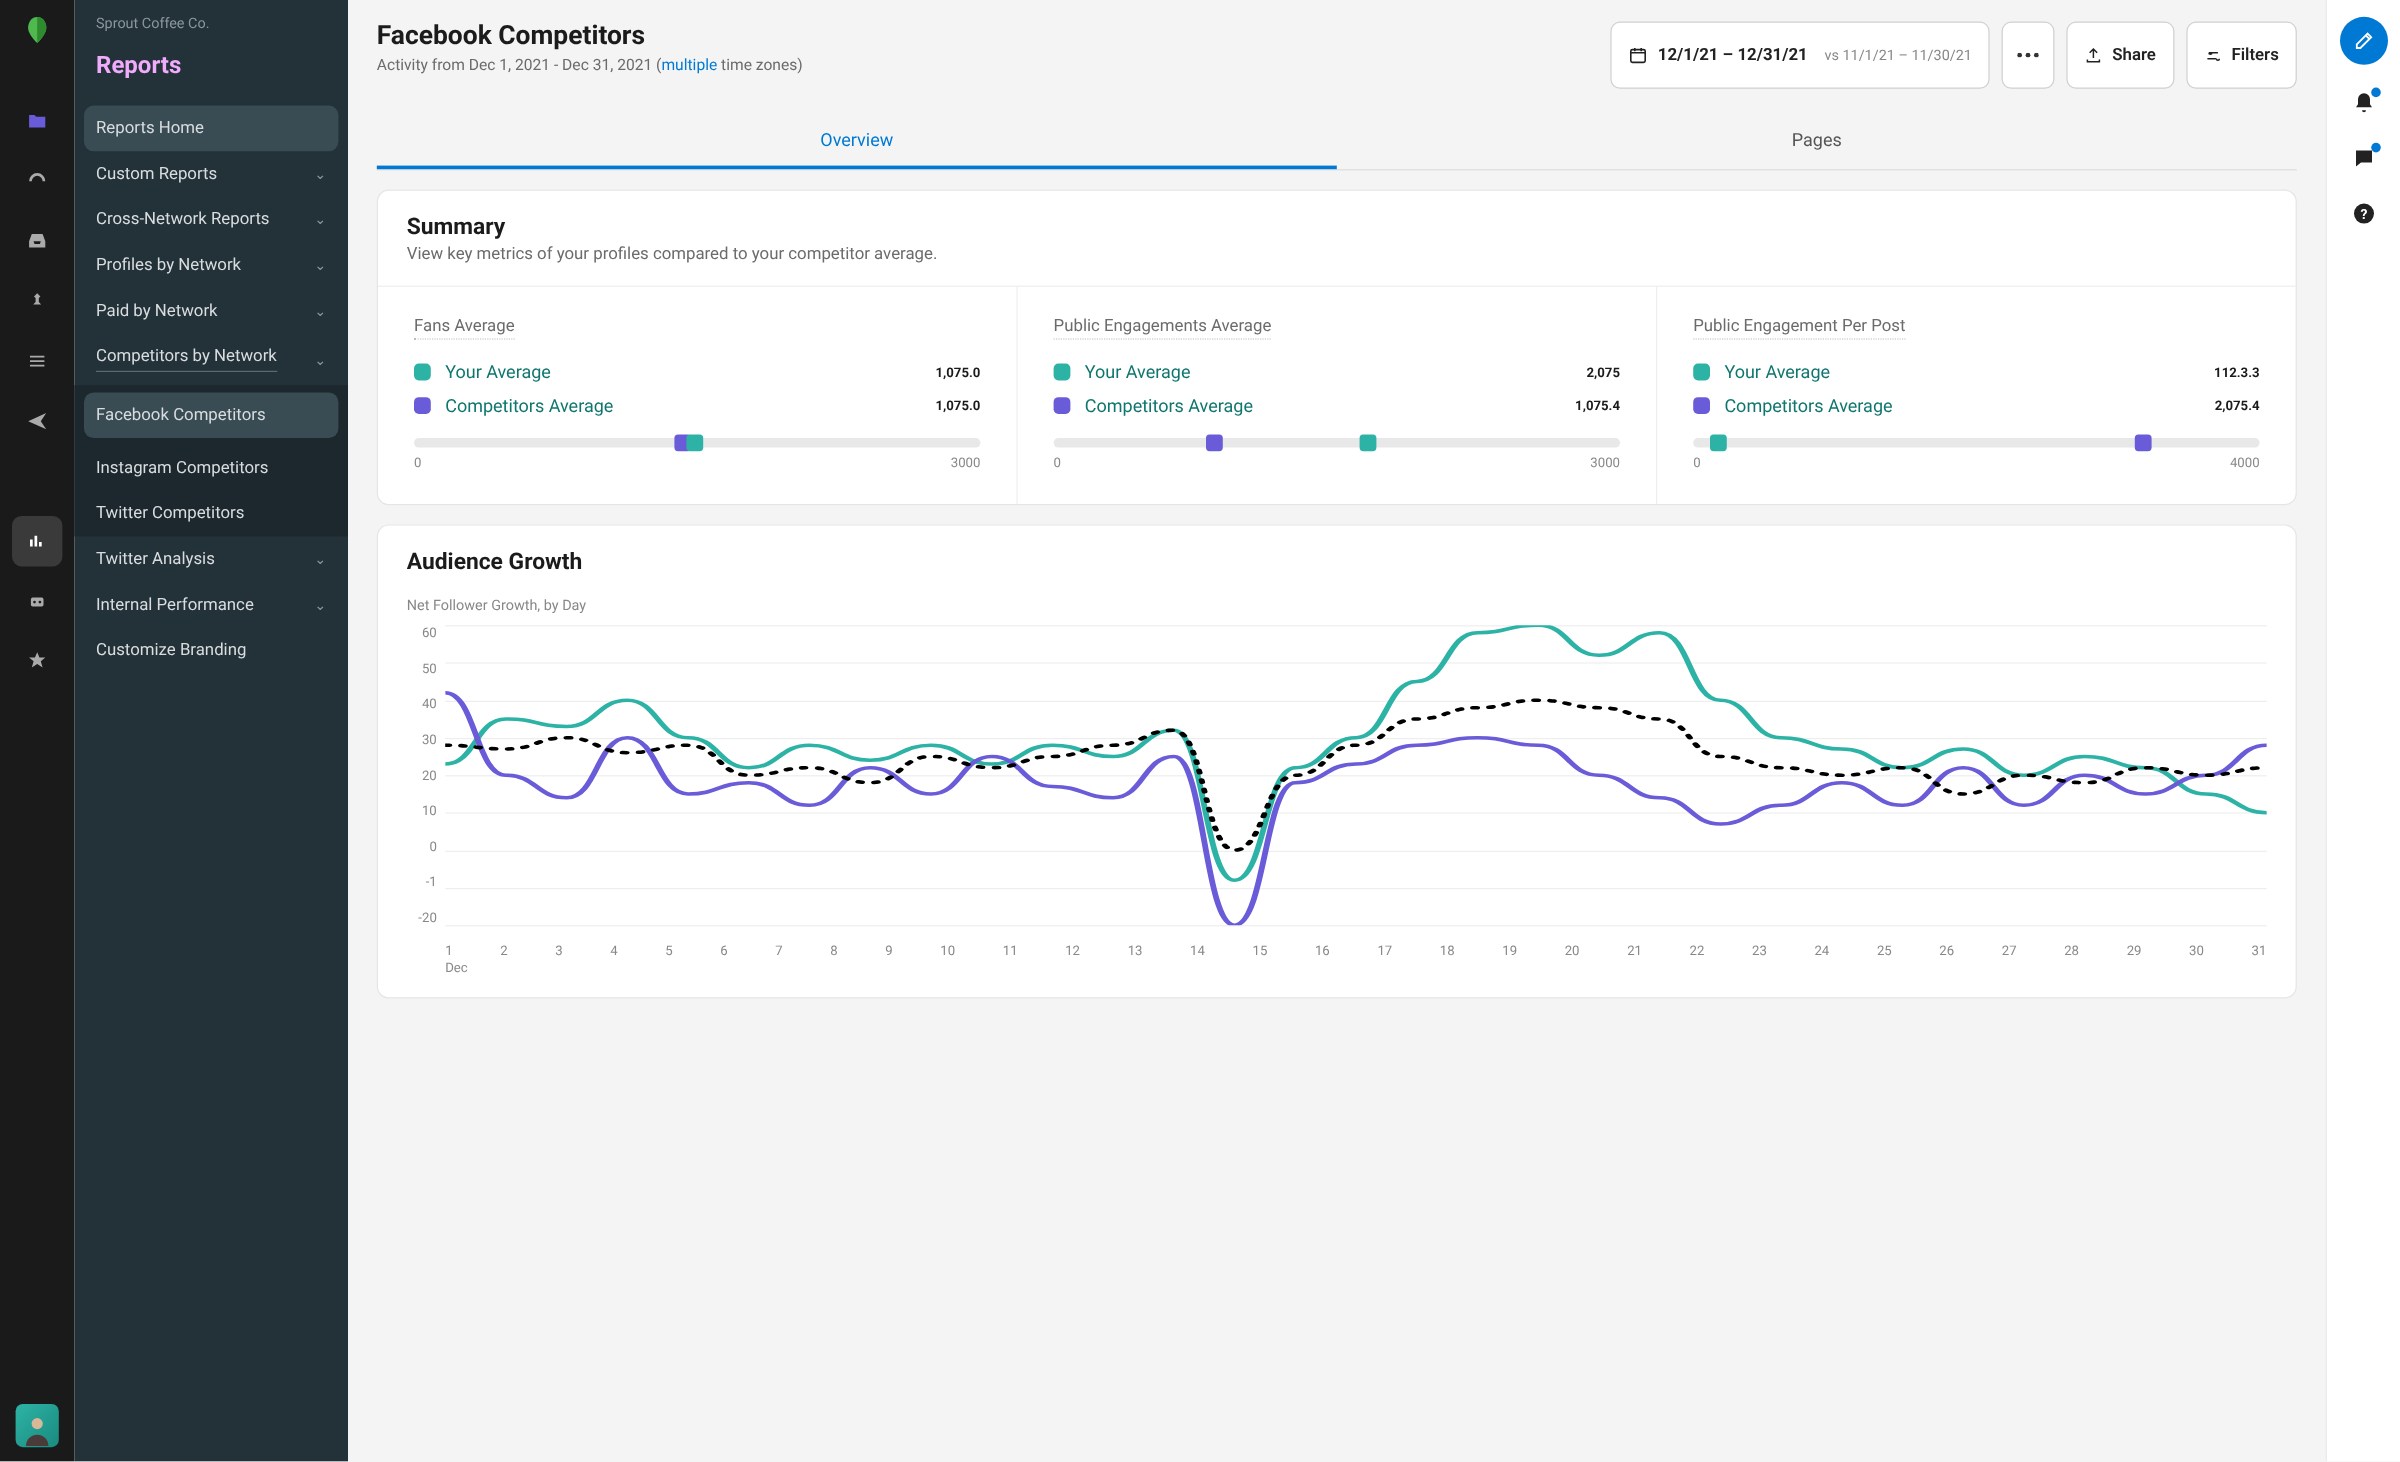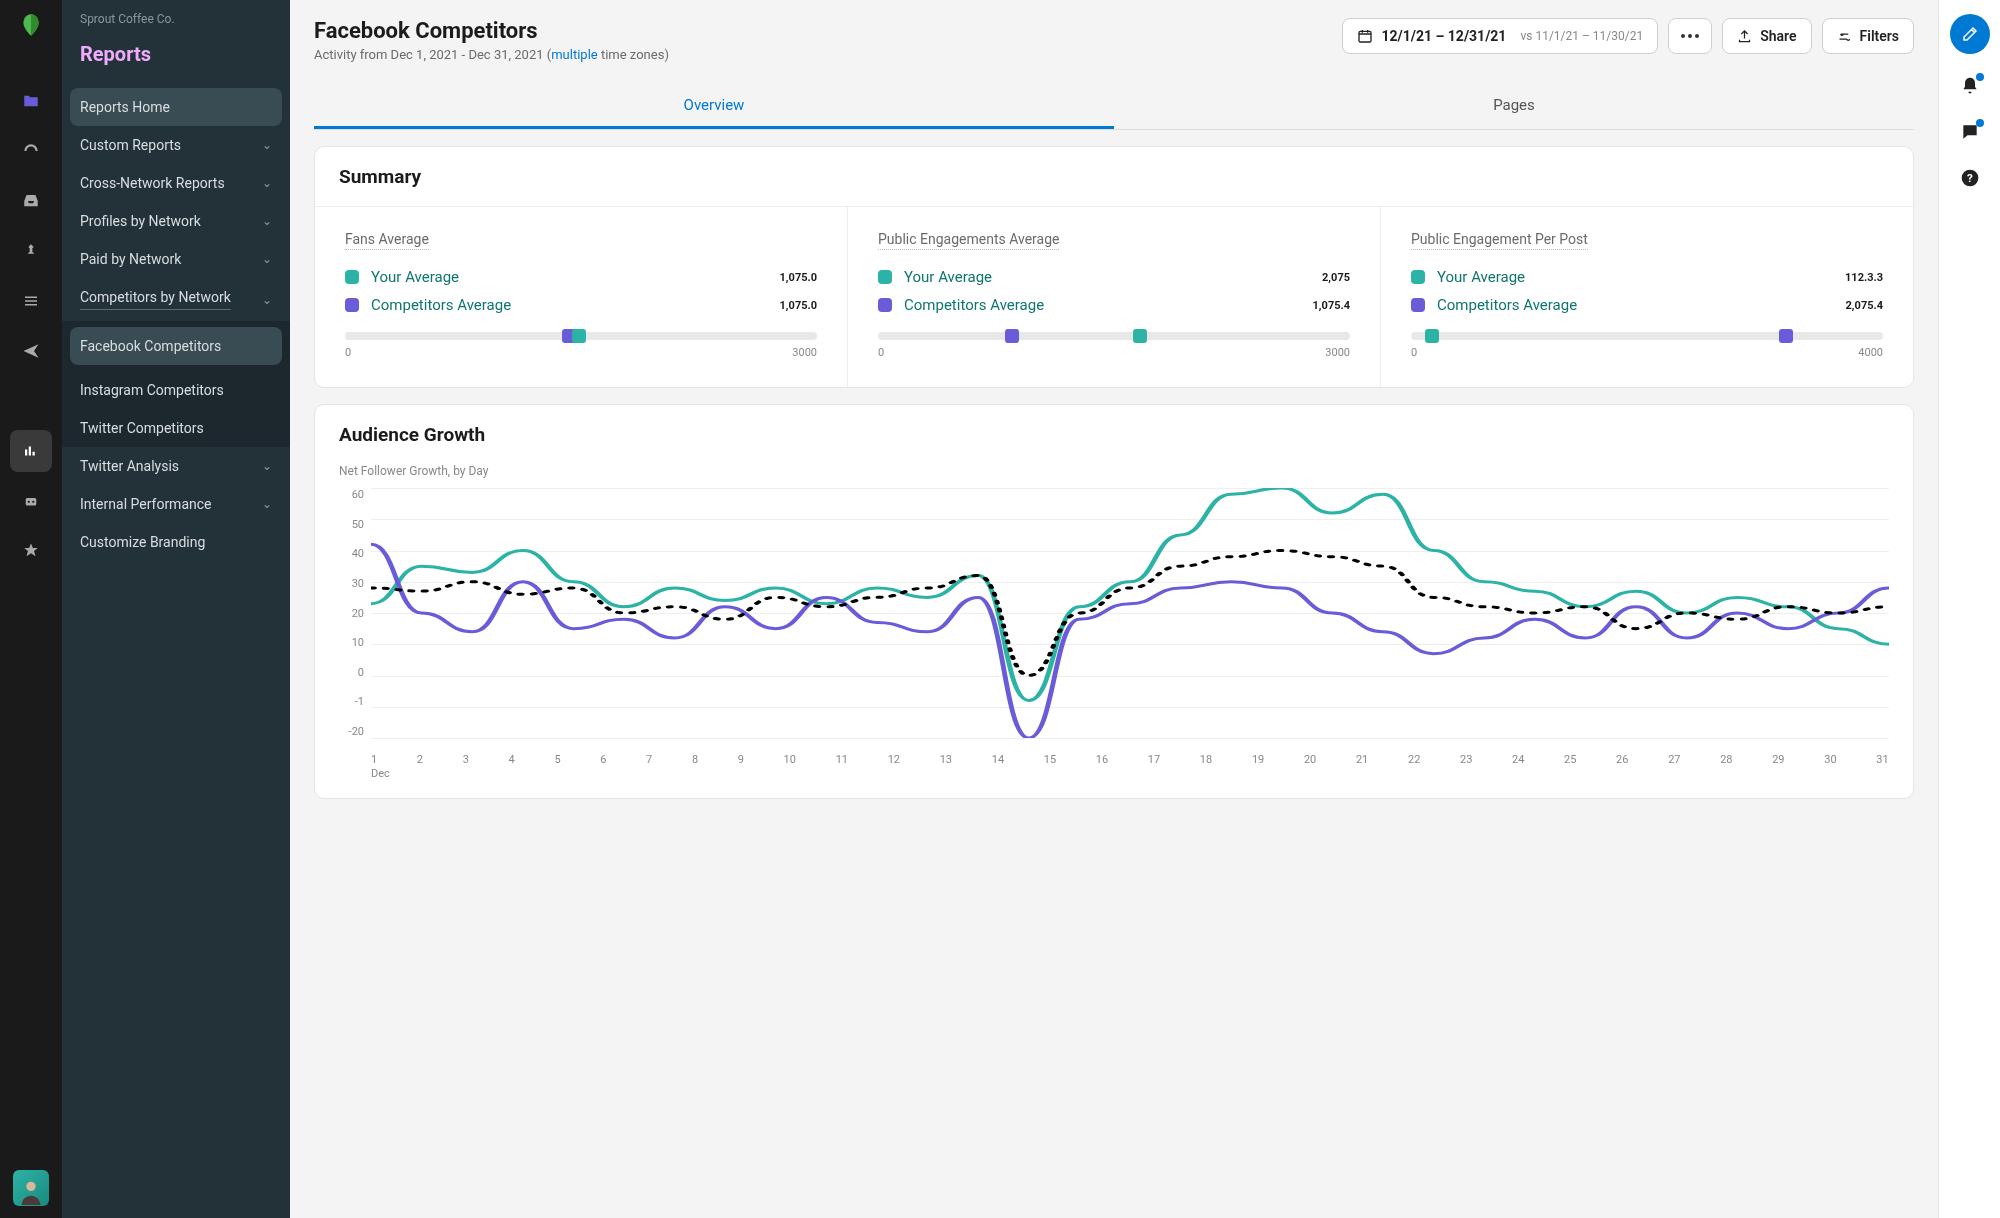--- a/index.html
+++ b/index.html
@@ -18,21 +18,21 @@
 .sidebar .sub-group{background:#1c282e}
 .sidebar .sub-item{padding:11px 18px;font-size:14px;cursor:pointer}
 .sidebar .sub-item.active{background:#394b53;border-radius:8px;margin:6px 8px;padding:11px 10px}
 .chev{font-size:12px;color:#8a969c}
 .main{flex:1;background:#f4f4f4;overflow-y:auto;display:flex;flex-direction:column}
 .topbar{padding:18px 24px 0;display:flex;justify-content:space-between;align-items:flex-start}
 .topbar h1{font-size:22px;font-weight:700;color:#1b1b1b}
 .topbar .subtitle{font-size:13px;color:#6b6b6b;margin-top:4px}
 .topbar .subtitle .multi{color:#0079d4}
 .topbar .actions{display:flex;gap:10px}
-.btn{border:1px solid #d0d0d0;background:#fff;border-radius:8px;padding:9px 14px;font-size:14px;display:flex;align-items:center;gap:8px;cursor:pointer;color:#222;font-weight:600}
+.btn{border:1px solid #d0d0d0;background:#fff;border-radius:8px;padding:19px 14px;font-size:14px;display:flex;align-items:center;gap:8px;cursor:pointer;color:#222;font-weight:600}
 .btn.icon-only{padding:9px 12px}
 .date-btn{font-weight:700}
 .date-btn .vs{color:#888;font-weight:400;font-size:12px;margin-left:6px}
 .tabs{display:flex;margin:22px 24px 0;border-bottom:1px solid #ddd}
 .tab{flex:1;text-align:center;padding:12px 0;font-size:15px;color:#555;cursor:pointer;font-weight:400}
 .tab.active{color:#0079d4;border-bottom:3px solid #0079d4}
 .card{background:#fff;border:1px solid #e5e5e5;border-radius:10px;margin:16px 24px 0}
 .card-header{padding:18px 24px}
 .card-header h2{font-size:19px;font-weight:700;color:#1b1b1b}
 .card-header p{font-size:14px;color:#6b6b6b;margin-top:4px}
@@ -217,20 +217,21 @@
   </div>
 
   <div class="tabs">
     <div class="tab active">Overview</div>
     <div class="tab">Pages</div>
   </div>
 
   <div class="card">
     <div class="card-header">
       <h2>Summary</h2>
+      <p>View key metrics of your profiles compared to your competitor average.</p>
     </div>
     <div class="metrics" id="metrics">
         <div class="metric">
     <div class="metric-title">Fans Average</div>
     <div class="metric-row">
             <div class="label">
               <span class="dot teal"></span>
               <span>Your Average</span>
             </div>
             <div class="value">1,075.0</div>

